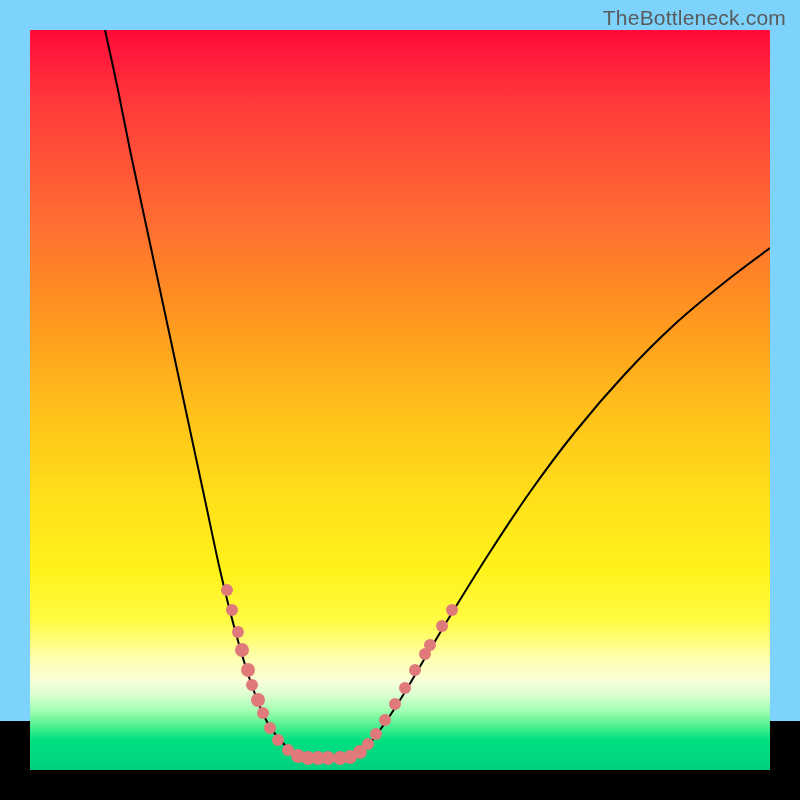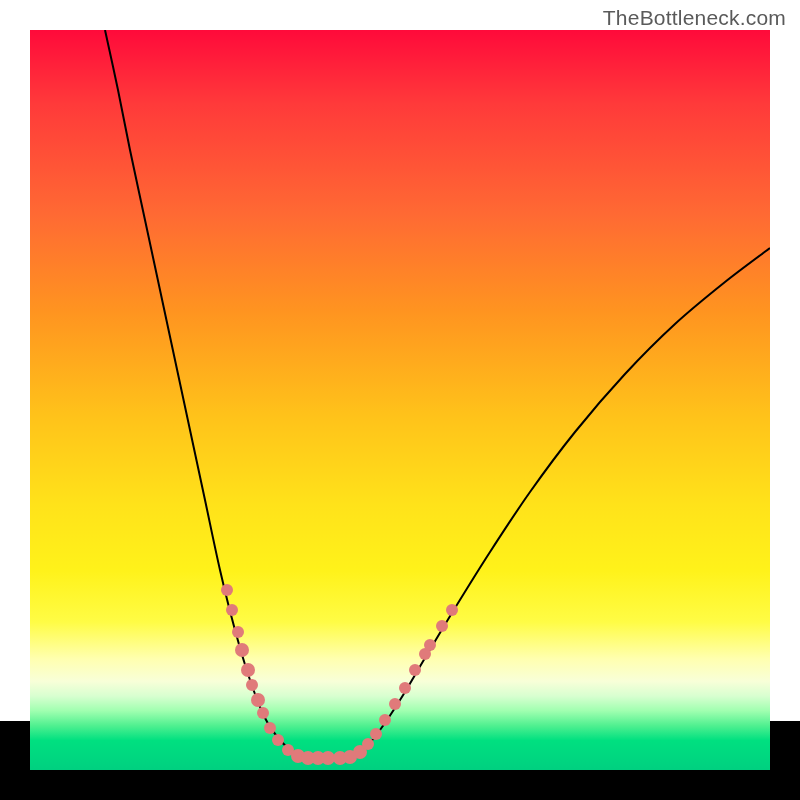--- a/index.html
+++ b/index.html
@@ -7,21 +7,21 @@
     padding: 0;
     width: 800px;
     height: 800px;
     background: #000;
     overflow: hidden;
   }
   .chart-container {
     position: relative;
     width: 800px;
     height: 721px;
-    background: #ffffff;
+    background: #7dd3fc;
   }
   .plot-area {
     position: absolute;
     left: 30px;
     top: 30px;
     width: 740px;
     height: 740px;
     background: linear-gradient(to bottom,
       #ff0a3a 0%,
       #ff3a3a 10%,

